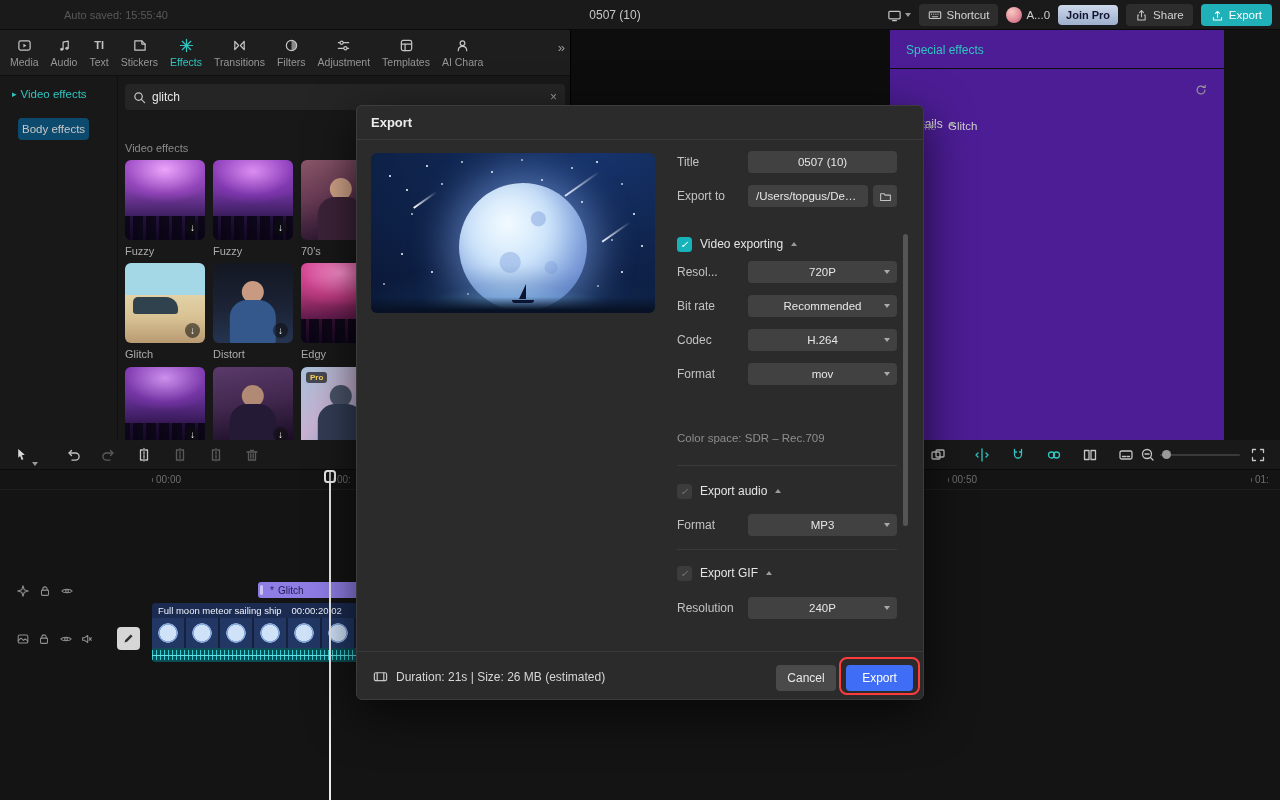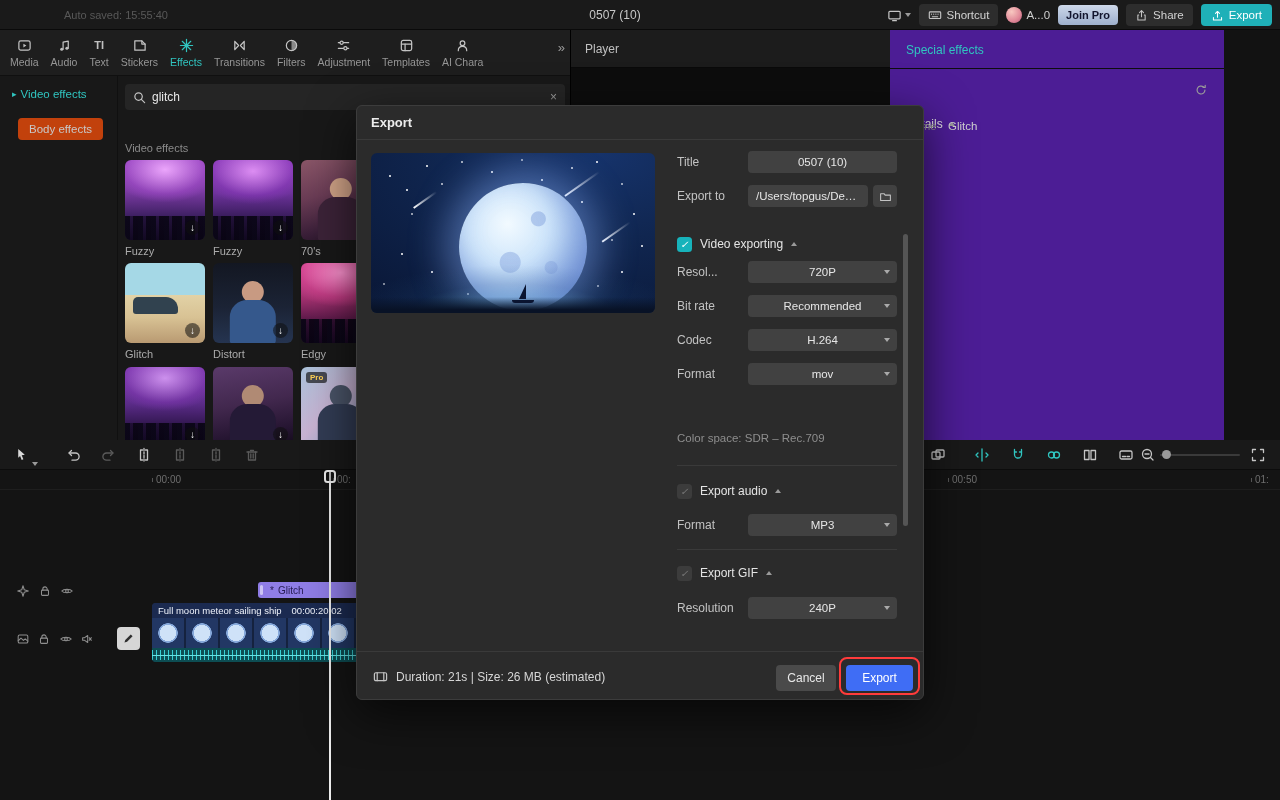--- a/index.html
+++ b/index.html
@@ -29,21 +29,21 @@
 .tab .tic{height:16px;display:flex;align-items:center;justify-content:center;color:#c0c0c0;font-size:11px;font-weight:bold;}
 .tab .tlb{font-size:10.5px;color:#969696;white-space:nowrap;}
 .tab.active .tlb{color:#30c5c0;}
 .more-tabs{position:absolute;right:5px;top:10px;color:#9a9a9a;font-size:13px;cursor:pointer;}
 .vdiv{position:absolute;left:117px;top:46px;bottom:0;width:1px;background:#101010;}
 .searchbar{position:absolute;left:125px;top:54px;width:440px;height:26px;background:#252525;border-radius:4px;display:flex;align-items:center;padding:0 8px;gap:6px;}
 .searchbar input{flex:1;background:transparent;border:none;outline:none;color:#e8e8e8;font-size:12px;font-family:inherit;}
 .search-close{color:#9a9a9a;font-size:12px;cursor:pointer;}
 .cat-video{position:absolute;left:12px;top:58px;display:flex;align-items:center;gap:4px;font-size:11.5px;color:#30c5c0;cursor:pointer;}
 .cat-video .arr{font-size:9px;}
-.cat-body{position:absolute;left:18px;top:88px;background:#c2410c;border-radius:4px;padding:5px 11px;font-size:11.5px;color:#c8c8c8;cursor:pointer;}
+.cat-body{position:absolute;left:18px;top:88px;background:#0c4a6e;border-radius:4px;padding:5px 4px;font-size:11.5px;color:#c8c8c8;cursor:pointer;}
 .section-title{position:absolute;left:125px;top:112px;font-size:11px;color:#8a8a8a;}
 .thumb{position:absolute;width:80px;height:80px;border-radius:6px;overflow:hidden;cursor:pointer;}
 .thumb .dl{position:absolute;right:5px;bottom:5px;width:15px;height:15px;border-radius:50%;background:rgba(15,15,15,.55);color:#fff;font-size:10px;line-height:15px;text-align:center;z-index:3;}
 .fx-label{position:absolute;font-size:11px;color:#ababab;}
 .pro-badge{position:absolute;left:5px;top:5px;background:rgba(10,10,10,.65);color:#ffd257;font-size:8px;font-weight:bold;padding:1px 4px;border-radius:3px;z-index:3;}
 .crowd{position:absolute;left:0;right:0;bottom:0;height:30%;background:repeating-linear-gradient(90deg,rgba(10,6,22,.95) 0 5px,rgba(16,8,30,.55) 5px 8px,rgba(8,4,18,.9) 8px 13px);z-index:2;}
 .car{position:absolute;left:10%;top:42%;width:56%;height:22%;background:#31424f;border-radius:5px 12px 3px 3px;z-index:2;}
 .fx1{background:radial-gradient(90% 55% at 50% 12%,rgba(240,170,255,.95),rgba(170,80,210,.45) 55%,rgba(0,0,0,0) 75%),linear-gradient(180deg,#9a4cc0 0%,#7a3aa2 40%,#3a1e5e 72%,#150a28 100%);}
 .fx2{background:radial-gradient(90% 55% at 50% 14%,rgba(230,150,250,.9),rgba(150,60,200,.4) 55%,rgba(0,0,0,0) 75%),linear-gradient(180deg,#8e44b8 0%,#6c329a 42%,#341a56 74%,#120822 100%);}
 .fx3{background:linear-gradient(165deg,#8a5668 0%,#6a3c55 40%,#3a1f38 75%,#1c0f1e 100%);}
@@ -333,24 +333,20 @@
     <div class="thumb fx8 has-person" style="left:213px;top:337px;">
         <span class="dl">↓</span>
       </div>
     <div class="thumb fx9 has-person" style="left:301px;top:337px;">
         <span class="pro-badge">Pro</span>
         <span class="dl">↓</span>
       </div>
   </div>
 
   <div class="player-panel">
-    <div class="player-header">
-      <span class="player-title">Player</span>
-      <i class="ham"></i>
-    </div>
     <span class="fullscreen-ic">
       <svg width="14" height="14" viewBox="0 0 16 16" class="ic" style="stroke:#9a9a9a">
           <path d="M2.5 5.5 V2.5 H5.5"></path>
           <path d="M13.5 5.5 V2.5 H10.5"></path>
           <path d="M2.5 10.5 V13.5 H5.5"></path>
           <path d="M13.5 10.5 V13.5 H10.5"></path>
         </svg>
     </span>
   </div>
 

